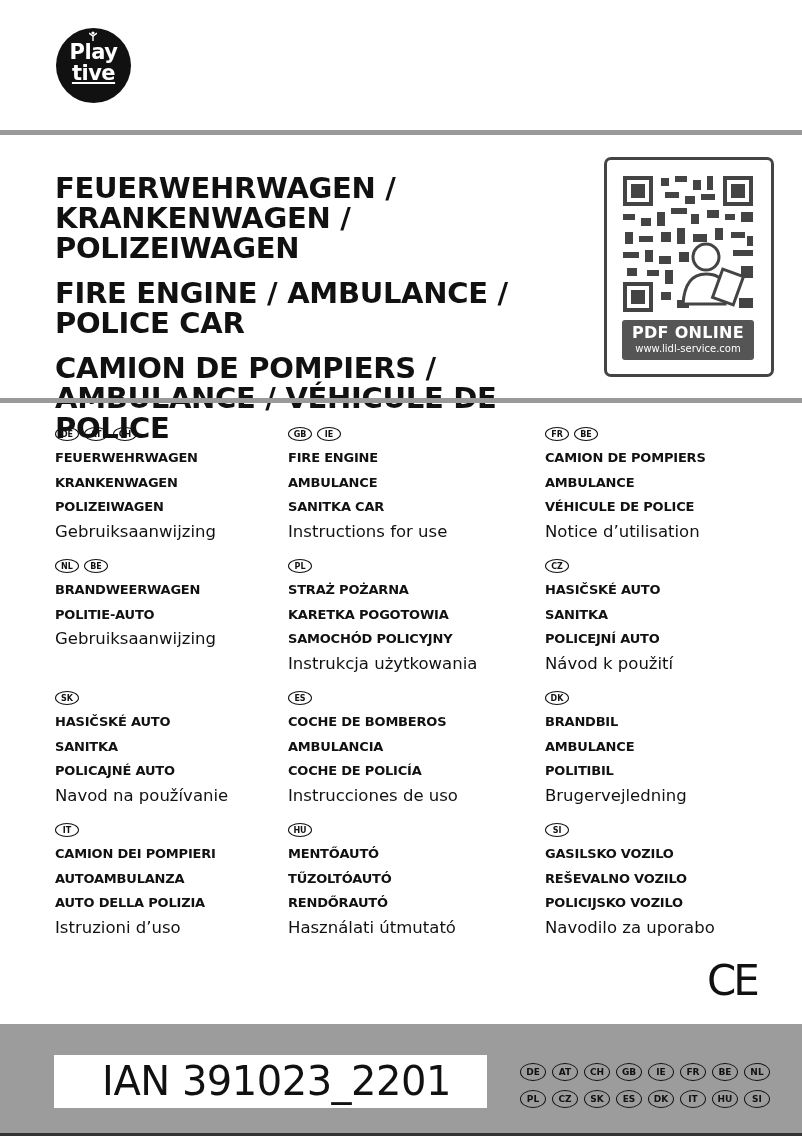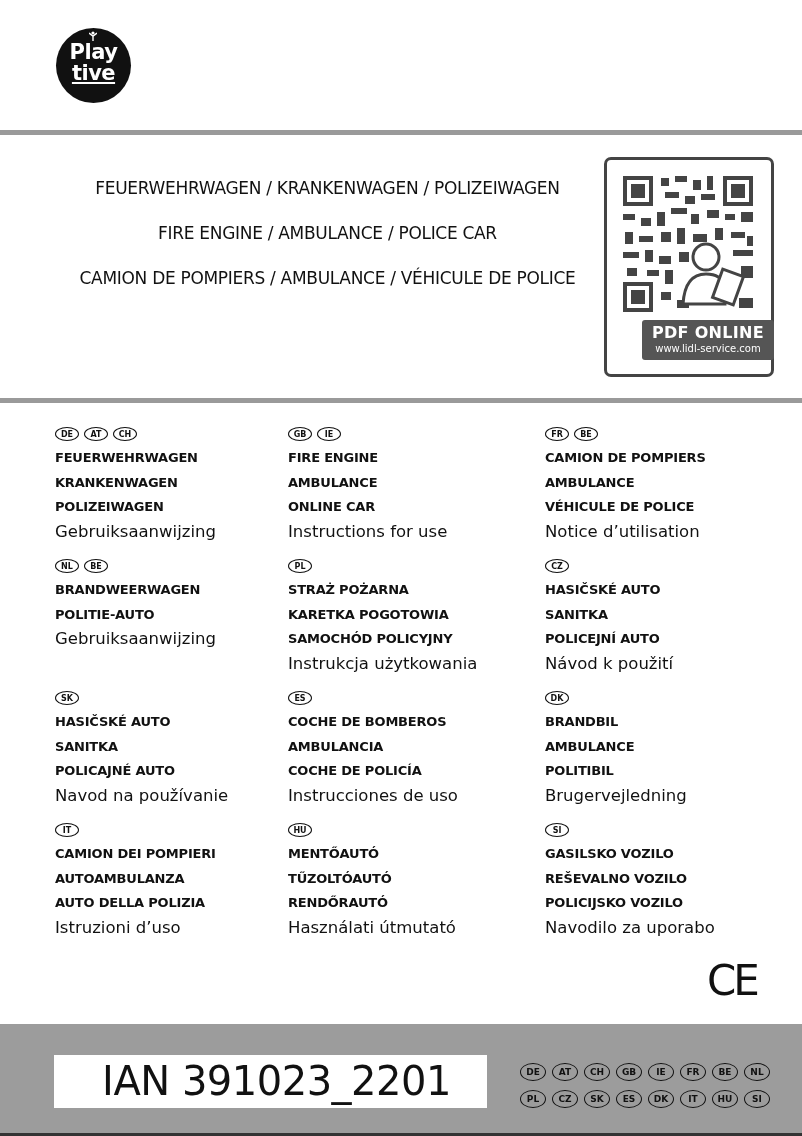--- a/index.html
+++ b/index.html
@@ -3,24 +3,24 @@
 <meta charset="utf-8">
 <style>
   html, body { margin:0; padding:0; }
   body { width:802px; height:1136px; position:relative; background:#ffffff; font-family:"DejaVu Sans", sans-serif; color:#111; overflow:hidden; }
   .logo { position:absolute; left:56px; top:28px; width:75px; height:75px; border-radius:50%; background:#111; color:#fff; text-align:center; }
   .logo .l1 { position:absolute; left:0; right:0; top:14px; font-weight:bold; font-size:21px; line-height:21px; letter-spacing:-0.5px; }
   .logo .l2 { position:absolute; left:0; right:0; top:35px; font-weight:bold; font-size:21px; line-height:21px; letter-spacing:-0.5px;text-decoration:underline; }
   .logo .fig { position:absolute; left:33px; top:3px; width:8px; height:10px; }
   .rule { position:absolute; left:0; width:802px; height:5px; background:#9a9a9a; }
   .titles { position:absolute; left:55px; top:173px; width:545px; }
-  .titles .t { font-weight:normal; font-size:17px; line-height:30px; letter-spacing:-0.3px; margin-bottom:15px;text-align:center; }
+  .titles .t { font-weight:bold; font-size:29px; line-height:30px; letter-spacing:-0.3px; margin-bottom:15px; }
   .qr { position:absolute; left:604px; top:157px; width:164px; height:214px; border:3px solid #444; border-radius:7px; background:#fff; }
   .qr svg { position:absolute; left:14px; top:14px; }
-  .qr .pdf { position:absolute; left:15px; top:160px; width:132px; height:40px; background:#555; border-radius:3px; color:#fff; text-align:center;margin-left:20px; }
+  .qr .pdf { position:absolute; left:15px; top:160px; width:132px; height:40px; background:#555; border-radius:3px; color:#fff; text-align:center; }
   .qr .pdf .a { font-weight:bold; font-size:16px; line-height:18px; padding-top:4px; letter-spacing:0.3px; }
   .qr .pdf .b { font-size:10px; line-height:13px; }
   .grid { position:absolute; left:55px; top:427px; width:740px; }
   .cell { position:absolute; width:260px; }
   .badges { display:flex; gap:5px; height:17px; margin-bottom:2px; }
   .badge { display:inline-flex; align-items:center; justify-content:center; border:1.3px solid #111; border-radius:50%; height:14px; min-width:24px; padding:0 2px; font-size:8px; font-weight:bold; box-sizing:border-box; }
   .cell .n { font-weight:bold; font-size:13px; line-height:24.5px; letter-spacing:-0.2px; white-space:nowrap; }
   .cell .sub { font-size:16.5px; line-height:24px; white-space:nowrap; }
   .ce { position:absolute; left:707px; top:960px; font-size:42px; font-weight:normal; letter-spacing:-3px; line-height:42px; }
   .footer { position:absolute; left:0; top:1024px; width:802px; height:109px; background:#9c9c9c; }
@@ -123,21 +123,21 @@
     <div class="n">POLIZEIWAGEN</div>
     <div class="sub">Gebruiksaanwijzing</div>
   </div>
   <div class="cell" style="left:233px;top:0">
     <div class="badges">
         <span class="badge">GB</span>
         <span class="badge">IE</span>
       </div>
     <div class="n">FIRE ENGINE</div>
     <div class="n">AMBULANCE</div>
-    <div class="n">ONLINE CAR</div>
+    <div class="n">SANITKA CAR</div>
     <div class="sub">Instructions for use</div>
   </div>
   <div class="cell" style="left:490px;top:0">
     <div class="badges">
         <span class="badge">FR</span>
         <span class="badge">BE</span>
       </div>
     <div class="n">CAMION DE POMPIERS</div>
     <div class="n">AMBULANCE</div>
     <div class="n">VÉHICULE DE POLICE</div>

